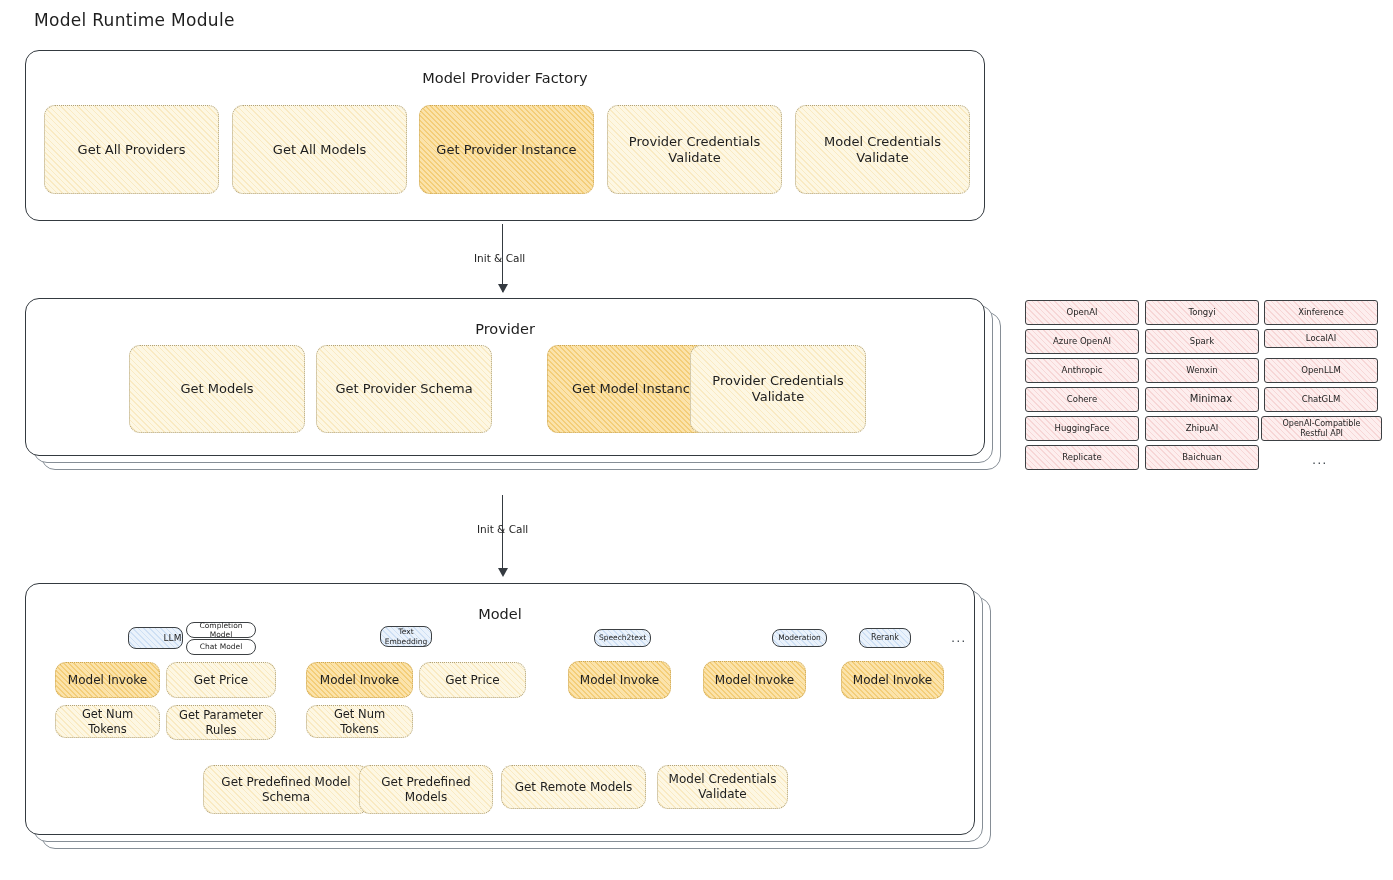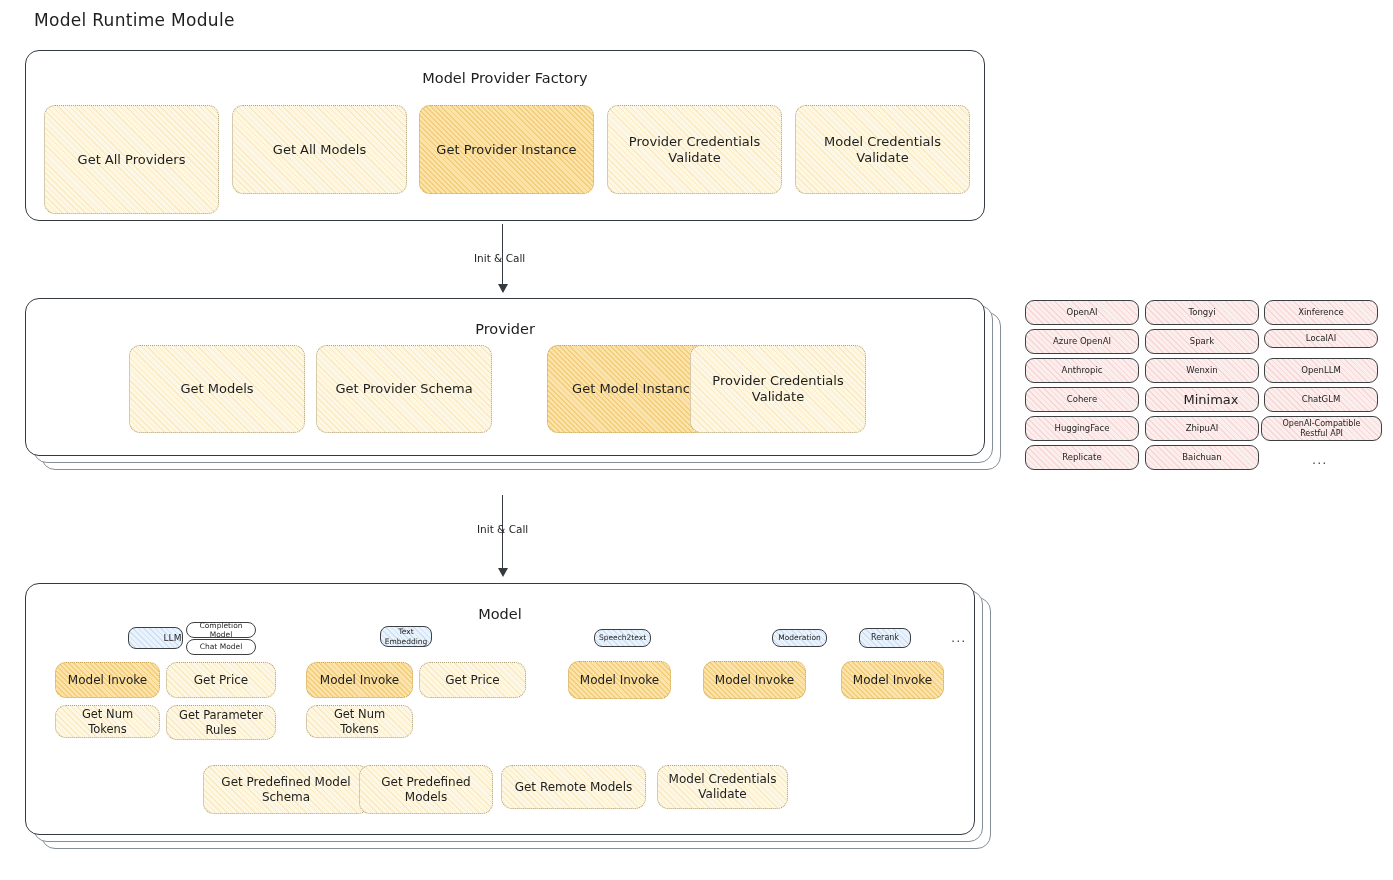--- a/index.html
+++ b/index.html
@@ -75,21 +75,21 @@
     background:
       repeating-linear-gradient(45deg, rgba(235,180,60,.46) 0 1.4px, rgba(255,255,255,0) 1.4px 3.6px),
       #fbe3ab;
     border-color: #caa657;
   }
   .box.pink {
     background:
       repeating-linear-gradient(45deg, rgba(225,130,130,.22) 0 1px, rgba(255,255,255,0) 1px 4px),
       #fdeeee;
     border: 1.2px solid #3c4043;
-    border-radius: 9px;
+    border-radius: 3px;
   }
   .box.blue {
     background:
       repeating-linear-gradient(45deg, rgba(110,160,220,.22) 0 1px, rgba(255,255,255,0) 1px 4px),
       #eaf2fb;
     border: 1.1px solid #3c4043;
     border-radius: 8px;
   }
   .box.white {
     background: #ffffff;
@@ -125,21 +125,21 @@
   }
 </style>
 </head>
 <body>
 
 <div id="page-title" class="hand">Model Runtime Module</div>
 
 <div class="panel" style="left:25px; top:50px; width:960px; height:171px;">
   <div class="panel-title" style="top:19px;">Model Provider Factory</div>
 </div>
-<div class="box cream" style="left:44px; top:105px; width:175px; height:109px; font-size:13px;">Get All Providers</div>
+<div class="box cream" style="left:44px; top:105px; width:175px; height:89px; font-size:13px;">Get All Providers</div>
 <div class="box cream" style="left:232px; top:105px; width:175px; height:89px; font-size:13px;">Get All Models</div>
 <div class="box amber" style="left:419px; top:105px; width:175px; height:89px; font-size:13px;">Get Provider Instance</div>
 <div class="box cream" style="left:607px; top:105px; width:175px; height:89px; font-size:13px;">Provider Credentials Validate</div>
 <div class="box cream" style="left:795px; top:105px; width:175px; height:89px; font-size:13px;">Model Credentials Validate</div>
 
 <div class="arrow-line" style="left:502px; top:224px; height:68px;"></div>
 <div class="arrow-head" style="left:498px; top:284px;"></div>
 <div class="arrow-label hand" style="left:474px; top:252px;">Init &amp; Call</div>
 
 <div class="panel-shadow" style="left:41px; top:312px; width:960px; height:158px;"></div>
@@ -155,21 +155,21 @@
 <div class="box pink" style="left:1025px; top:300px; width:114px; height:25px; font-size:8.5px;">OpenAI</div>
 <div class="box pink" style="left:1025px; top:329px; width:114px; height:25px; font-size:8.5px;">Azure OpenAI</div>
 <div class="box pink" style="left:1025px; top:358px; width:114px; height:25px; font-size:8.5px;">Anthropic</div>
 <div class="box pink" style="left:1025px; top:387px; width:114px; height:25px; font-size:8.5px;">Cohere</div>
 <div class="box pink" style="left:1025px; top:416px; width:114px; height:25px; font-size:8.5px;">HuggingFace</div>
 <div class="box pink" style="left:1025px; top:445px; width:114px; height:25px; font-size:8.5px;">Replicate</div>
 
 <div class="box pink" style="left:1145px; top:300px; width:114px; height:25px; font-size:8.5px;">Tongyi</div>
 <div class="box pink" style="left:1145px; top:329px; width:114px; height:25px; font-size:8.5px;">Spark</div>
 <div class="box pink" style="left:1145px; top:358px; width:114px; height:25px; font-size:8.5px;">Wenxin</div>
-<div class="box pink" style="left:1145px; top:387px; width:114px; height:25px; font-size:13px;padding-left:24px;">Minimax</div>
+<div class="box pink" style="left:1145px; top:387px; width:114px; height:25px; font-size:10px;padding-left:24px;">Minimax</div>
 <div class="box pink" style="left:1145px; top:416px; width:114px; height:25px; font-size:8.5px;">ZhipuAI</div>
 <div class="box pink" style="left:1145px; top:445px; width:114px; height:25px; font-size:8.5px;">Baichuan</div>
 
 <div class="box pink" style="left:1264px; top:300px; width:114px; height:25px; font-size:8.5px;">Xinference</div>
 <div class="box pink" style="left:1264px; top:329px; width:114px; height:19px; font-size:8.5px;text-align:right;">LocalAI</div>
 <div class="box pink" style="left:1264px; top:358px; width:114px; height:25px; font-size:8.5px;">OpenLLM</div>
 <div class="box pink" style="left:1264px; top:387px; width:114px; height:25px; font-size:8.5px;">ChatGLM</div>
 <div class="box pink" style="left:1261px; top:416px; width:121px; height:25px; font-size:8px;">OpenAI-Compatible Restful API</div>
 <div class="ellipsis" style="left:1312px; top:452px;">...</div>
 

